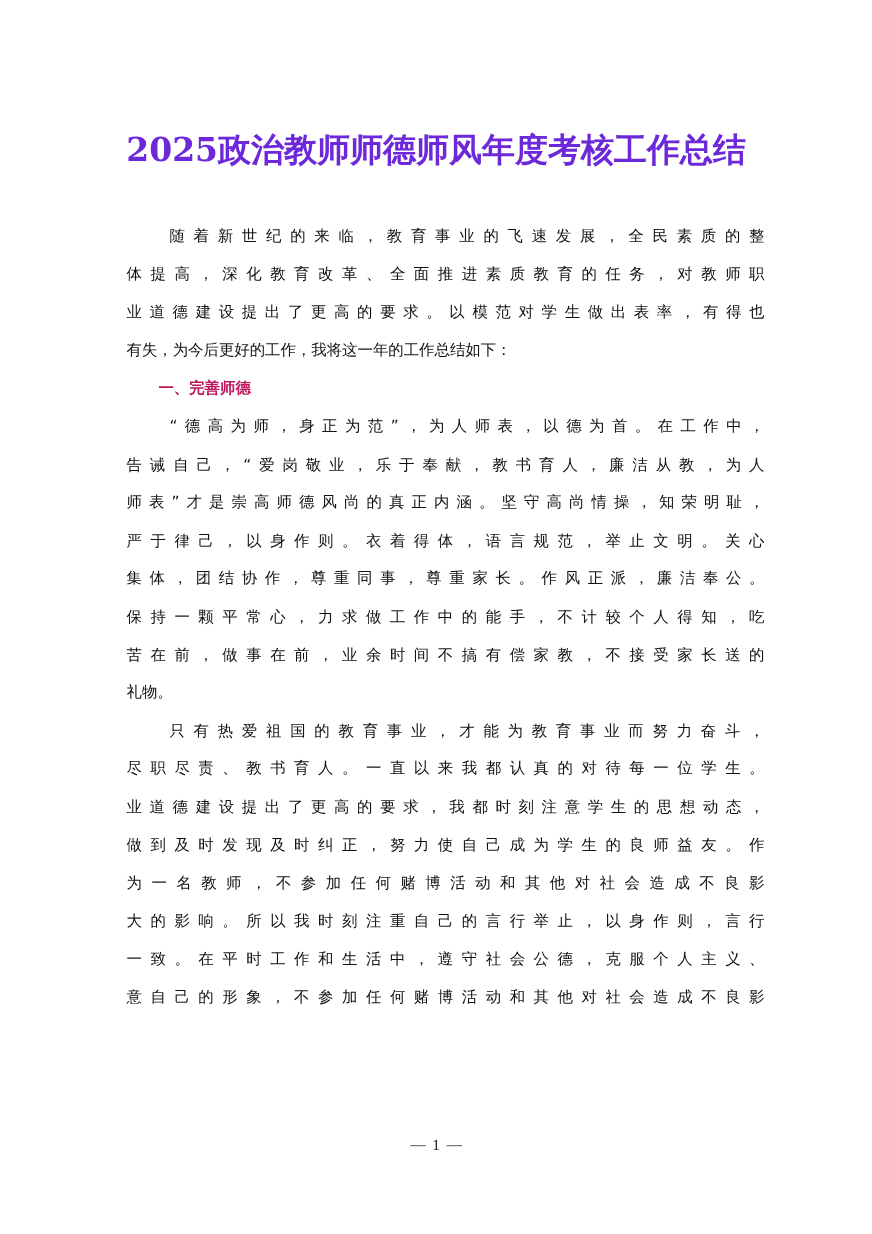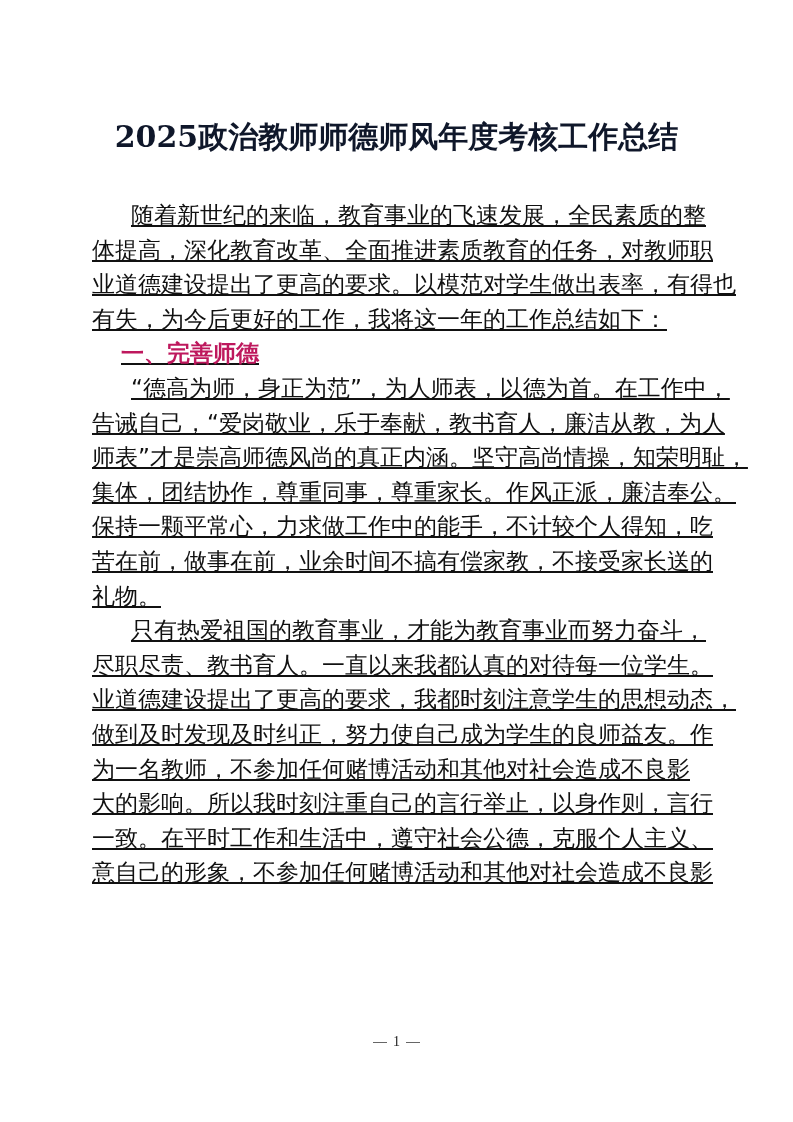--- a/index.html
+++ b/index.html
@@ -2,27 +2,27 @@
 <html><head>
   <meta charset="utf-8">
   <style>
     html, body { margin: 0; padding: 0; background: #ffffff; }
     body { width: 793px; height: 1122px; position: relative; overflow: hidden; }
     .page { position: absolute; left: 0; top: 0; width: 793px; height: 1122px; background: #fff; }
     .title {
       position: absolute; left: 0; width: 793px; top: 116px;
       text-align: center;
       font-family: "DejaVu Serif", "Liberation Serif", serif;
-      font-weight: bold; font-size: 30px; line-height: 42px; color: #0f172a;
+      font-weight: bold; font-size: 30px; line-height: 42px; color: #6d28d9;
       letter-spacing: 0px;
     }
     .body {
-      position: absolute; left: 92px; top: 198px; width: 580px;
+      position: absolute; left: 115px; top: 198px; width: 580px;
       font-family: "DejaVu Sans", "Liberation Sans", sans-serif;
-      font-size: 23px; line-height: 34.6px; color: #111; text-decoration: underline;
+      font-size: 14px; line-height: 34.6px; color: #111;
     }
     .line { height: 34.6px; white-space: nowrap; text-align: justify; text-align-last: justify; }
     .line.last { text-align-last: left; }
     .line.indent { padding-left: 39px; }
     .heading { font-weight: bold; padding-left: 29px; text-align-last: left; color: #be185d; }
     .page-num {
       position: absolute; left: 0; width: 793px; top: 1034px; text-align: center;
       font-family: "Liberation Serif", serif; font-size: 14px; color: #222;
     }
     .dash { display: inline-block; width: 14px; height: 1px; background: #666; vertical-align: middle; margin: 0 6px; }
@@ -40,20 +40,21 @@
       <div class="line">业道德建设提出了更高的要求。以模范对学生做出表率，有得也</div>
       <div class="line last">有失，为今后更好的工作，我将这一年的工作总结如下：</div>
     </div>
 
     <div class="line heading">一、完善师德</div>
 
     <div>
       <div class="line indent">“德高为师，身正为范”，为人师表，以德为首。在工作中，</div>
       <div class="line">告诫自己，“爱岗敬业，乐于奉献，教书育人，廉洁从教，为人</div>
       <div class="line">师表”才是崇高师德风尚的真正内涵。坚守高尚情操，知荣明耻，</div>
+      <div class="line">严于律己，以身作则。衣着得体，语言规范，举止文明。关心</div>
       <div class="line">集体，团结协作，尊重同事，尊重家长。作风正派，廉洁奉公。</div>
       <div class="line">保持一颗平常心，力求做工作中的能手，不计较个人得知，吃</div>
       <div class="line">苦在前，做事在前，业余时间不搞有偿家教，不接受家长送的</div>
       <div class="line last">礼物。</div>
     </div>
 
     <div>
       <div class="line indent">只有热爱祖国的教育事业，才能为教育事业而努力奋斗，</div>
       <div class="line">尽职尽责、教书育人。一直以来我都认真的对待每一位学生。</div>
       <div class="line">业道德建设提出了更高的要求，我都时刻注意学生的思想动态，</div>

